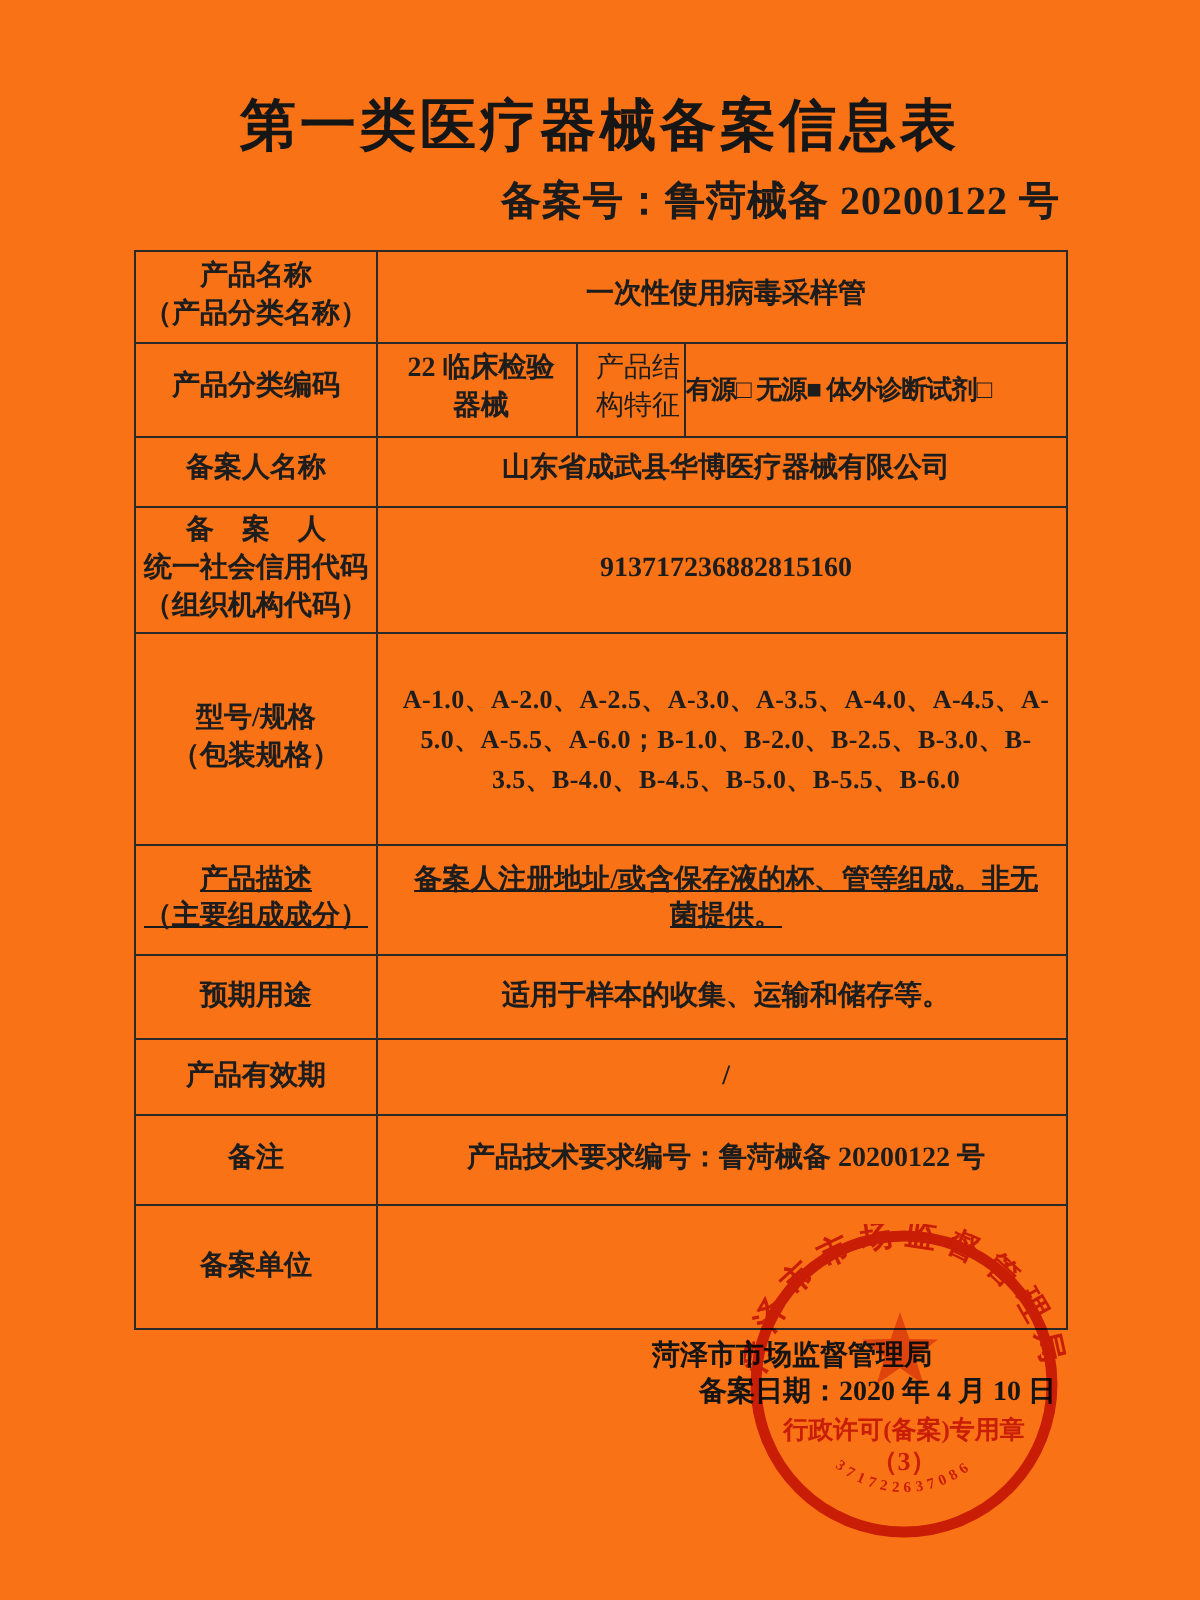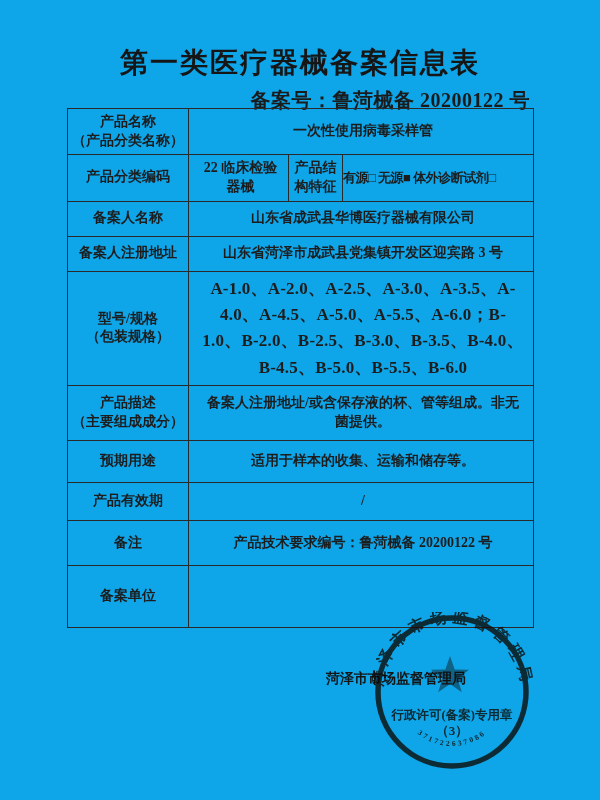--- a/index.html
+++ b/index.html
@@ -6,21 +6,21 @@
   html, body { width: 600px; height: 800px; }
   body {
     font-family: "Liberation Serif", "DejaVu Serif", serif;
     background: #ffffff;
     color: #1b1b1b;
   }
   .page {
     position: relative;
     width: 600px;
     height: 800px;
-    background: #0ea5e9;
+    background: #f97316;
     overflow: hidden;
   }
   .doc-title {
     position: absolute;
     top: 44px;
     left: 0;
     width: 100%;
     text-align: center;
     font-size: 28px;
     font-weight: 700;
@@ -31,21 +31,21 @@
     position: absolute;
     top: 87px;
     right: 70px;
     font-size: 20px;
     font-weight: 700;
     letter-spacing: 0.5px;
     color: #1b1b1b;
   }
   table.filing-table {
     position: absolute;
-    top: 108px;
+    top: 125px;
     left: 67px;
     width: 466px;
     border-collapse: collapse;
     table-layout: fixed;
   }
   .filing-table td {
     border: 1.6px solid #2a2a2a;
     vertical-align: middle;
     font-size: 14px;
     line-height: 1.35;
@@ -57,39 +57,39 @@
     white-space: pre-line;
     padding: 3px 4px;
   }
   .filing-table td.val {
     text-align: center;
     font-weight: 600;
     padding: 4px 8px 4px 12px;
     white-space: pre-line;
   }
   .filing-table td.val-models {
-    font-size: 17px;
+    font-size: 13px;
     line-height: 1.55;
     letter-spacing: 0.2px;
   }
   .filing-table td.feature-lbl {
-    text-align: center;
-    font-weight: 700;
+    text-align: right;
+    font-weight: 400;
     padding: 2px;
   }
   .filing-table td.feature-val {
     font-weight: 700;
     font-size: 13px;
     letter-spacing: -0.5px;
     white-space: nowrap;
     padding: 2px 2px 2px 0;
   }
   tr.h46 { height: 46px; }  tr.h37 { height: 37px; }  tr.h35 { height: 35px; }
   tr.h58 { height: 58px; }  tr.h34 { height: 34px; }  tr.h106 { height: 106px; }
-  tr.h55 { height: 55px; }  tr.h42 { height: 42px; }  tr.h38 { height: 38px; }
+  tr.h55 { height: 55px; text-decoration: underline; }  tr.h42 { height: 42px; }  tr.h38 { height: 38px; }
   tr.h45 { height: 45px; }  tr.h62 { height: 62px; }
   .authority-block {
     position: absolute;
     top: 671px;
     right: 72px;
     text-align: right;
     font-size: 14px;
     font-weight: 700;
     line-height: 16px;
     color: #151515;
@@ -133,23 +133,25 @@
       <tr class="h37">
         <td class="lbl">产品分类编码</td>
         <td class="val">22 临床检验器械</td>
         <td class="feature-lbl">产品结构特征</td>
         <td class="feature-val">有源□ 无源■ 体外诊断试剂□</td>
       </tr>
       <tr class="h35">
         <td class="lbl">备案人名称</td>
         <td class="val" colspan="3">山东省成武县华博医疗器械有限公司</td>
       </tr>
-      <tr class="h35">
-        <td class="lbl">备案人注册地址</td>
-        <td class="val" colspan="3">山东省菏泽市成武县党集镇开发区迎宾路 3 号</td>
+      <tr class="h58">
+        <td class="lbl">备　案　人
+统一社会信用代码
+（组织机构代码）</td>
+        <td class="val" colspan="3">913717236882815160</td>
       </tr>
       <tr class="h106">
         <td class="lbl">型号/规格
 （包装规格）</td>
         <td class="val val-models" colspan="3">A-1.0、A-2.0、A-2.5、A-3.0、A-3.5、A-4.0、A-4.5、A-5.0、A-5.5、A-6.0；B-1.0、B-2.0、B-2.5、B-3.0、B-3.5、B-4.0、B-4.5、B-5.0、B-5.5、B-6.0</td>
       </tr>
       <tr class="h55">
         <td class="lbl">产品描述
 （主要组成成分）</td>
         <td class="val" colspan="3">备案人注册地址/或含保存液的杯、管等组成。非无菌提供。</td>
@@ -168,20 +170,21 @@
       </tr>
       <tr class="h62">
         <td class="lbl">备案单位</td>
         <td class="val" colspan="3"></td>
       </tr>
     </tbody>
   </table>
 
   <div class="authority-block">
     <div class="authority-name">菏泽市市场监督管理局</div>
+    <div>备案日期：2020 年 4 月 10 日</div>
   </div>
 
   <svg class="stamp" viewBox="0 0 164 164" aria-hidden="true">
     <defs>
       <path id="arcTop" d="M 10 80 A 70 70 0 0 1 150 80" fill="none"></path>
       <path id="arcBottom" d="M 26 80 A 54 54 0 0 0 134 80" fill="none"></path>
     </defs>
     <circle cx="80" cy="80" r="74" fill="none" stroke-width="5.5" stroke="#c8271d"></circle>
     <polygon opacity="0.55" points="78,44 82.7,57.5 97,57.8 85.6,66.5 89.8,80.2 78,72 66.2,80.2 70.4,66.5 59,57.8 73.3,57.5" fill="#c8271d"></polygon>
     <text font-size="15.5" font-weight="700" letter-spacing="5.5" fill="#c8271d">

